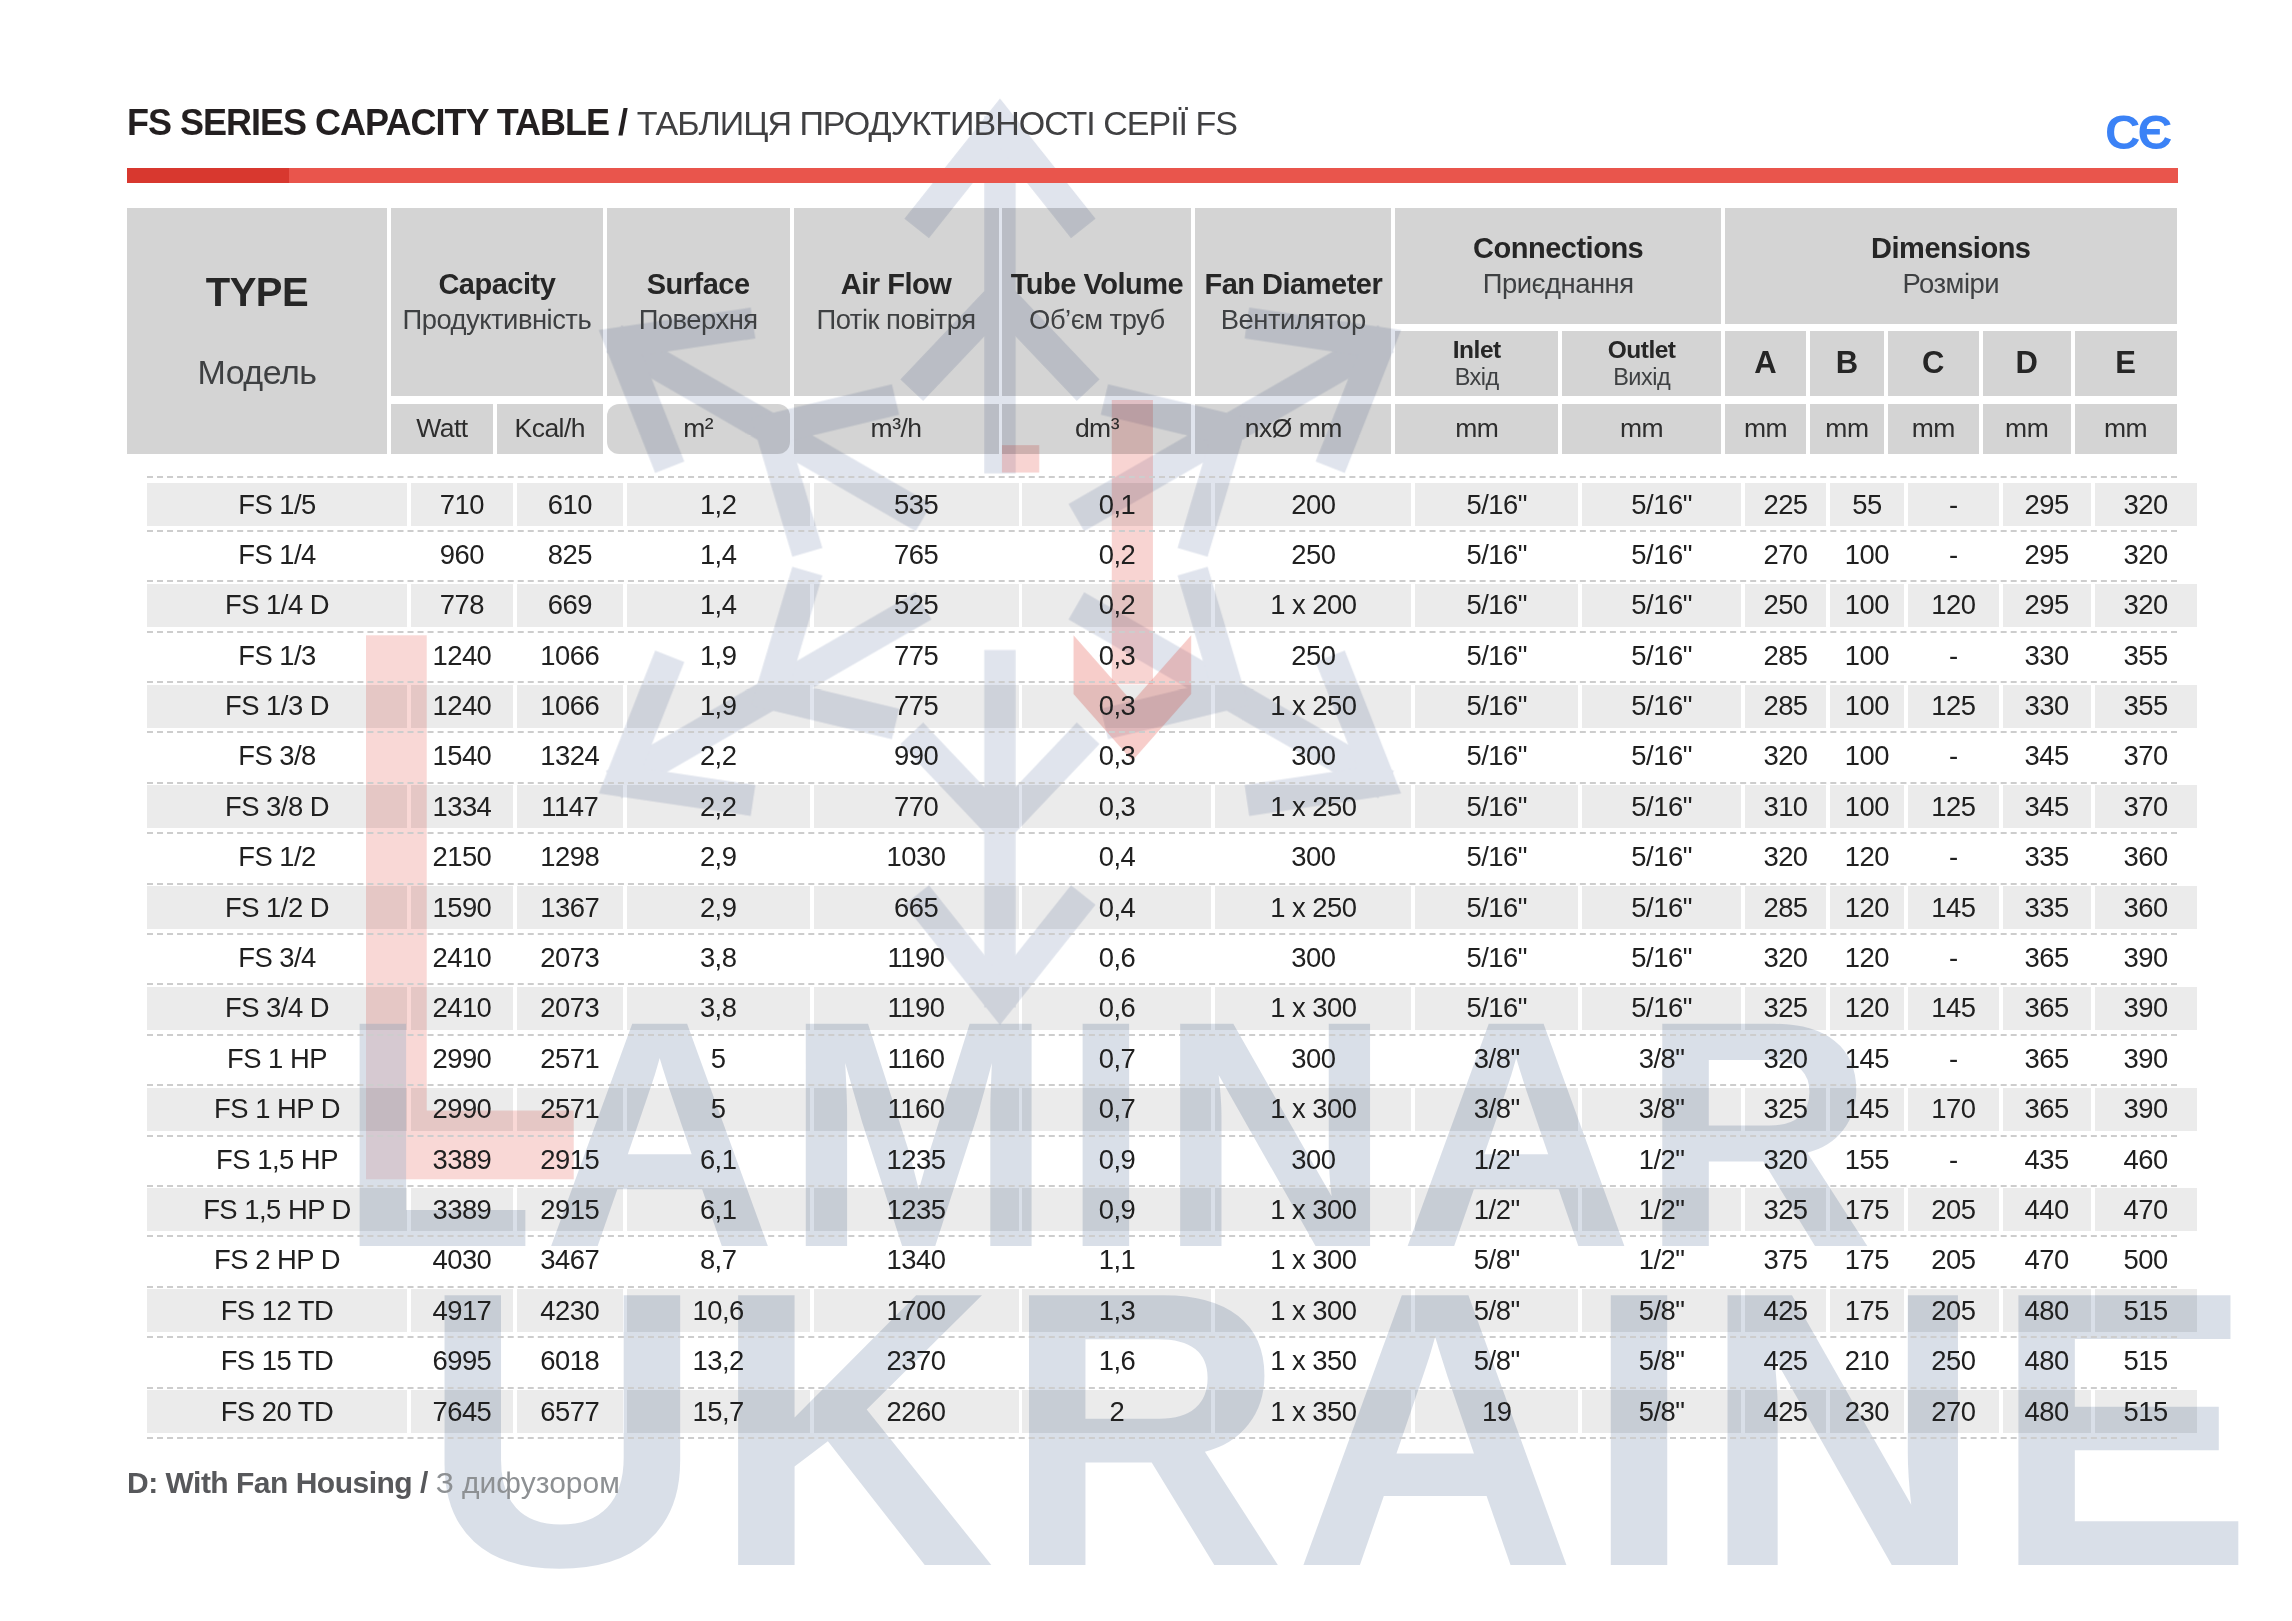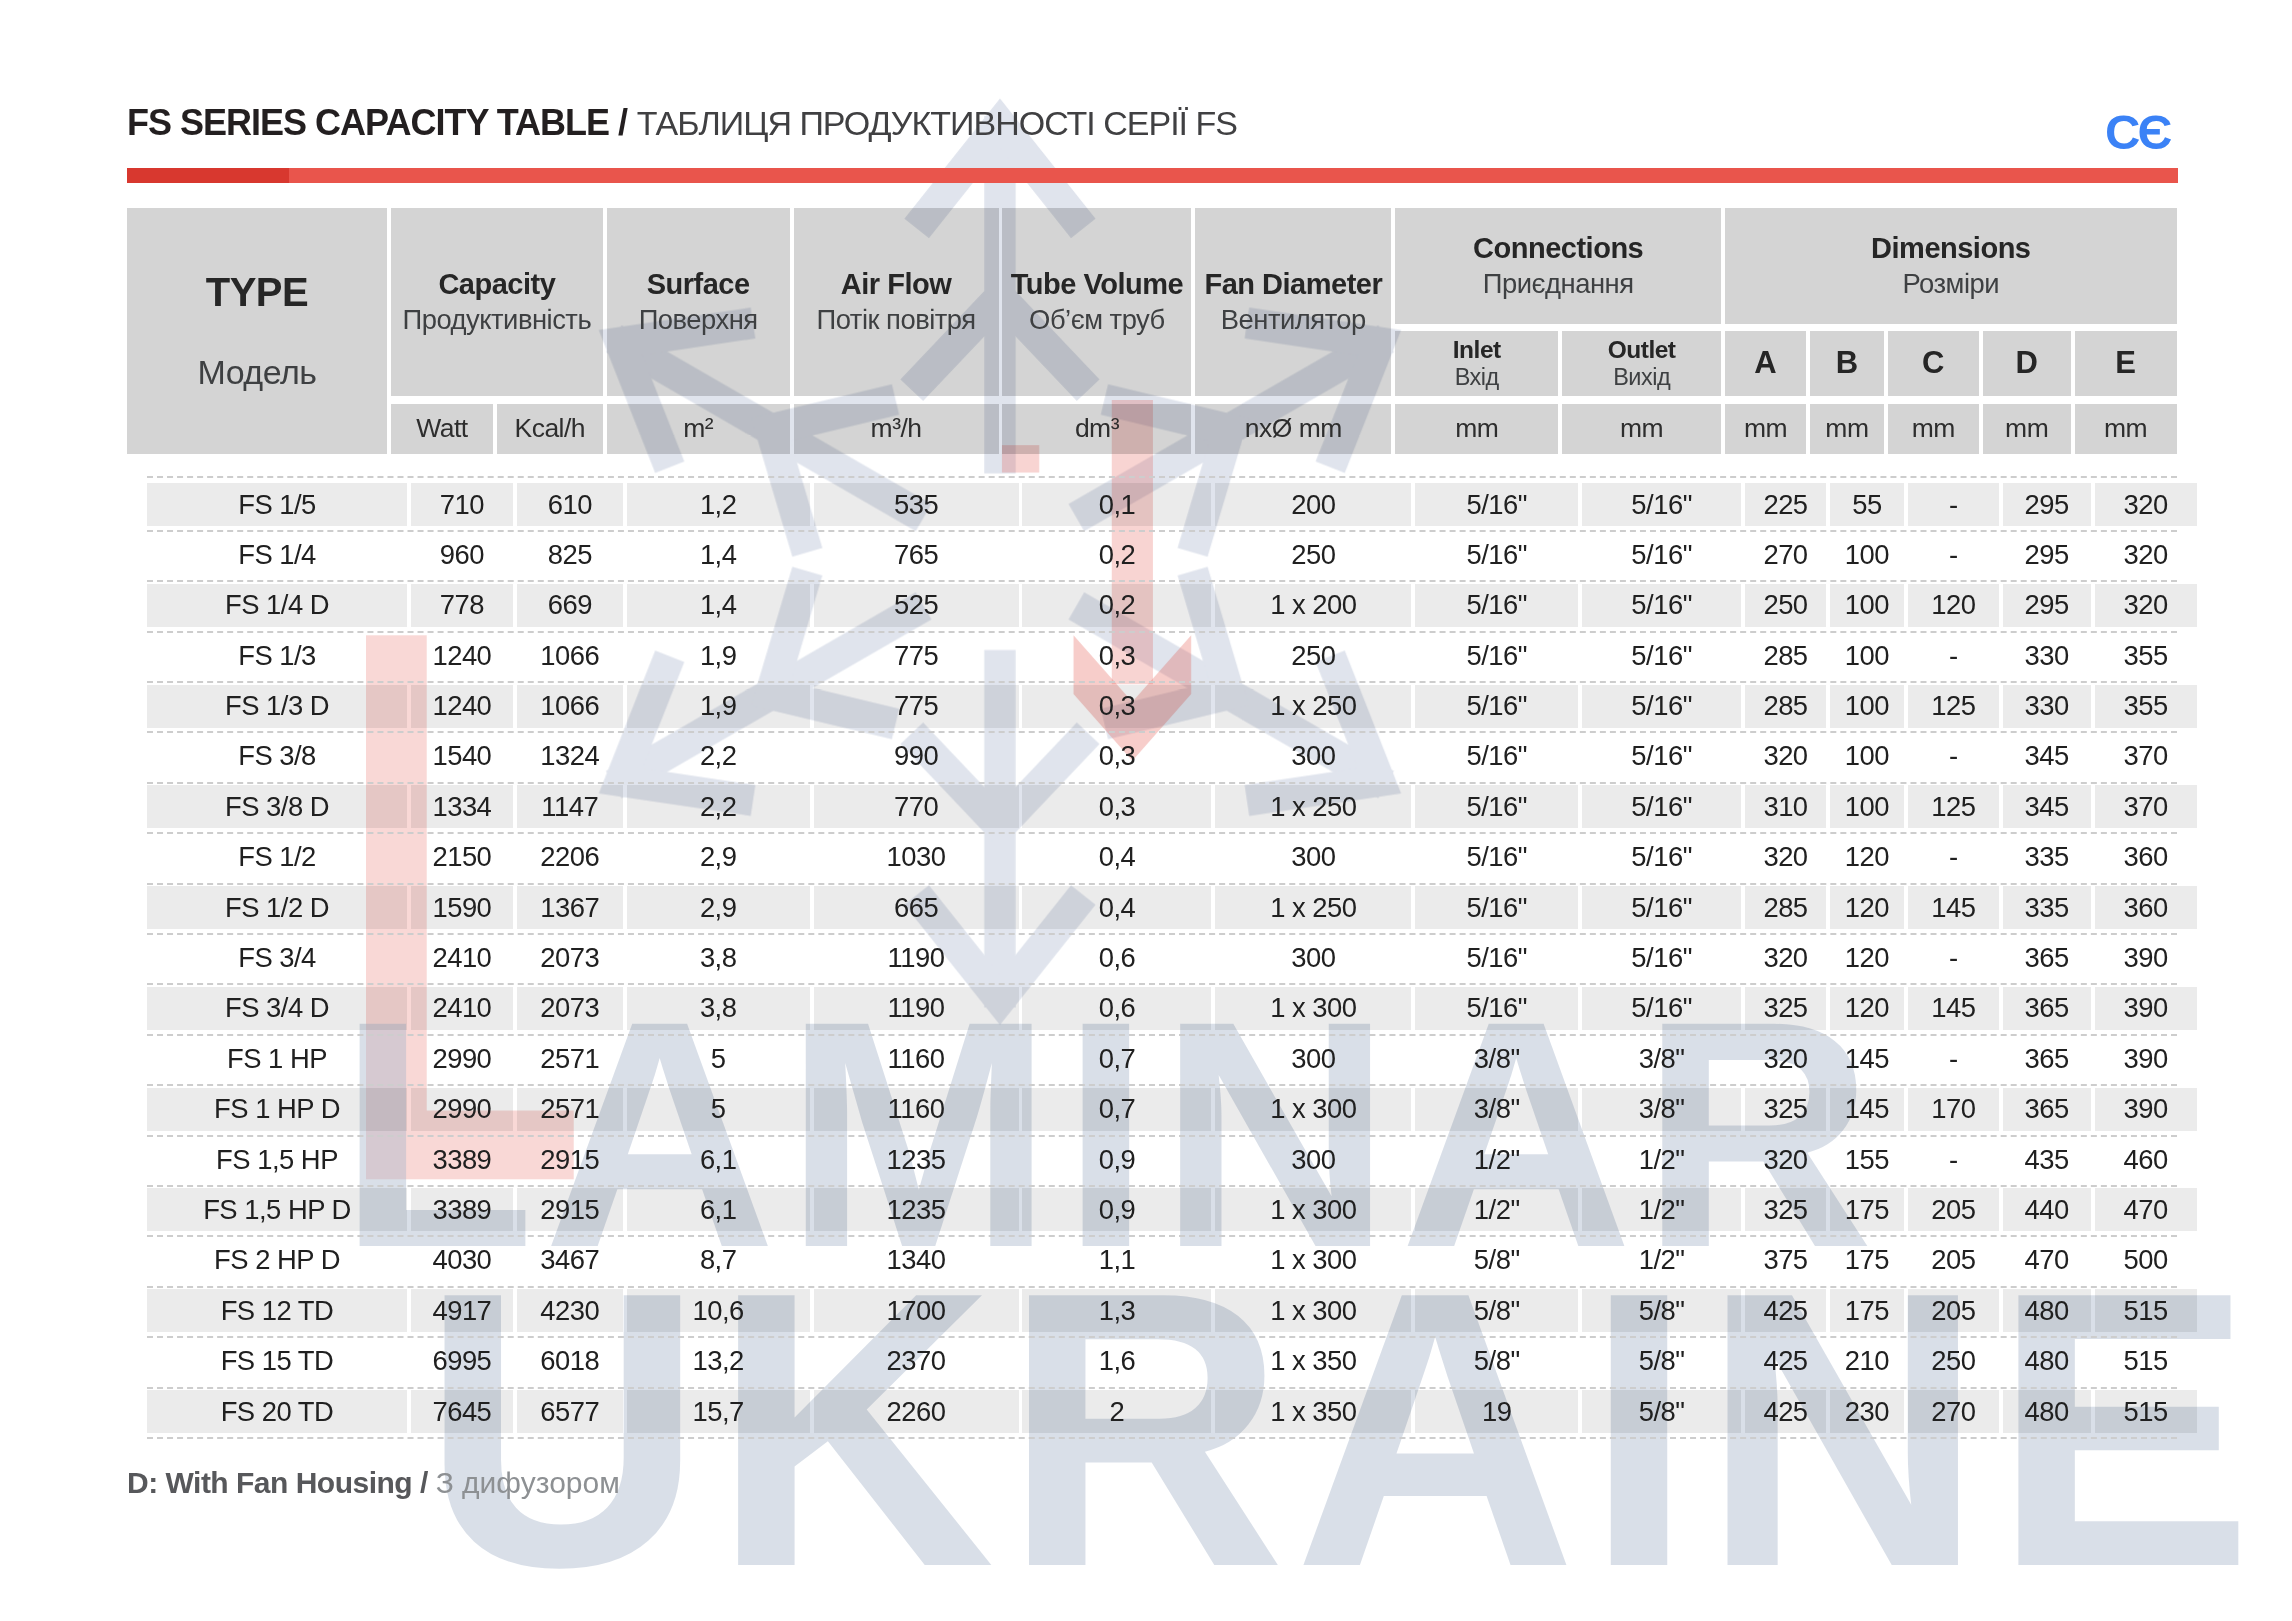--- a/index.html
+++ b/index.html
@@ -43,21 +43,21 @@
   .h-dims{grid-column:10/15;grid-row:1;}
   .h-sub .en{font-size:24.5px;}
   .h-sub .uk{font-size:23.5px;margin-top:0;}
   .h-inlet{grid-column:8;grid-row:3;}
   .h-outlet{grid-column:9;grid-row:3;}
   .h-dim{grid-row:3;font-weight:700;font-size:31px;color:#262626;}
   .h-da{grid-column:10;} .h-db{grid-column:11;} .h-dc{grid-column:12;}
   .h-dd{grid-column:13;} .h-de{grid-column:14;}
   .ucell{grid-row:5;background:rgba(0,0,0,0.17);display:flex;align-items:center;
          justify-content:center;font-size:26.5px;color:#2e2e2e;letter-spacing:-0.5px;}
-  .u1{grid-column:2;} .u2{grid-column:3;} .u3{grid-column:4;} .u4{grid-column:5;}
+  .u1{grid-column:2;} .u2{grid-column:3;} .u3{grid-column:4;border-radius:12px;} .u4{grid-column:5;}
   .u5{grid-column:6;} .u6{grid-column:7;} .u7{grid-column:8;} .u8{grid-column:9;}
   .u9{grid-column:10;} .u10{grid-column:11;} .u11{grid-column:12;} .u12{grid-column:13;}
   .u13{grid-column:14;}
 
   
   #tbody{left:127px;top:483px;width:2050px;}
   .row{display:grid;grid-template-columns:var(--cols);column-gap:3.9px;height:43px;
        margin-bottom:7.4px;position:relative;margin-left:20px;}
   .row .cell{display:flex;align-items:center;justify-content:center;
              font-size:27.4px;color:#202020;letter-spacing:-0.5px;}
@@ -300,21 +300,21 @@
         <div class="cell">5/16"</div>
         <div class="cell">310</div>
         <div class="cell">100</div>
         <div class="cell">125</div>
         <div class="cell">345</div>
         <div class="cell">370</div>
       </div>
       <div class="row even">
         <div class="cell">FS 1/2</div>
         <div class="cell">2150</div>
-        <div class="cell">2206</div>
+        <div class="cell">1298</div>
         <div class="cell">2,9</div>
         <div class="cell">1030</div>
         <div class="cell">0,4</div>
         <div class="cell">300</div>
         <div class="cell">5/16"</div>
         <div class="cell">5/16"</div>
         <div class="cell">320</div>
         <div class="cell">120</div>
         <div class="cell">-</div>
         <div class="cell">335</div>

